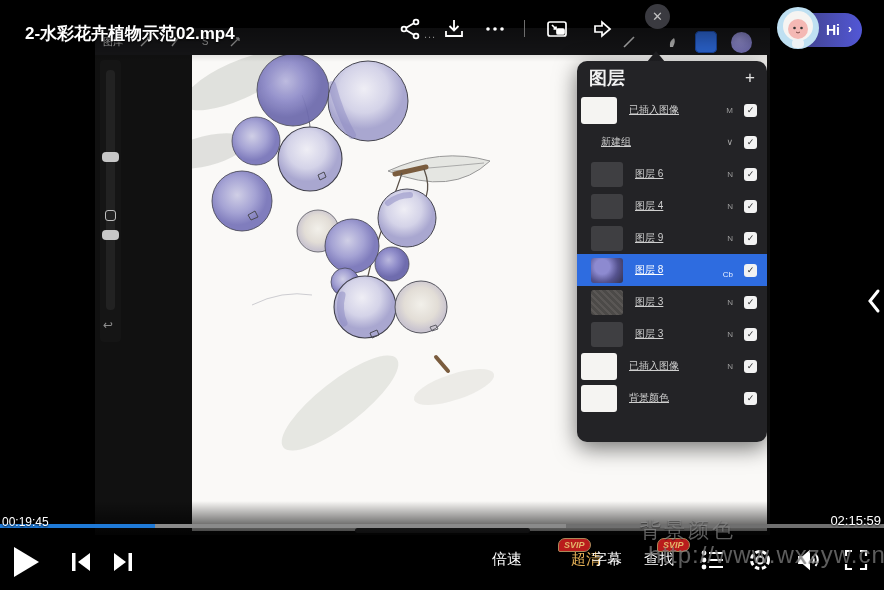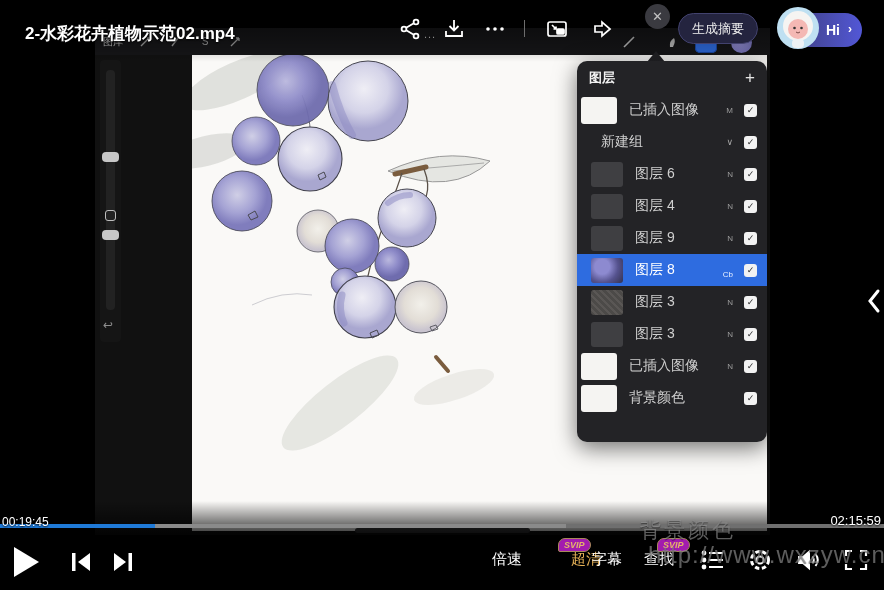--- a/index.html
+++ b/index.html
@@ -21,31 +21,31 @@
   .pc-modify { position:absolute; left:5px; top:150px; width:11px; height:11px; border:1.5px solid #bdbdbd; border-radius:3px; }
   .pc-undo { position:absolute; left:3px; top:258px; width:15px; height:15px; color:#8e8e8e; font-size:12px; }
   .pc-canvas { position:absolute; left:97px; top:27px; width:575px; height:476px; background:#faf9f7; }
   .home-indicator { position:absolute; left:260px; top:500px; width:175px; height:5px; border-radius:3px; background:#39393b; }
   .video-bottom-fade { position:absolute; left:0; bottom:0; width:100%; height:34px; background:linear-gradient(to top, rgba(0,0,0,.8), rgba(0,0,0,0)); pointer-events:none; }
 
   
   .layers-panel { position:absolute; left:482px; top:33px; width:190px; height:381px; background:#232326; border-radius:10px; box-shadow:0 6px 22px rgba(0,0,0,.55); }
   .layers-caret { position:absolute; left:552px; top:23px; width:0; height:0; border-left:9px solid transparent; border-right:9px solid transparent; border-bottom:11px solid #232326; }
   .lp-header { display:flex; align-items:center; justify-content:space-between; height:33px; padding:0 12px 0 12px; }
-  .lp-title { color:#f2f2f2; font-size:13px; font-weight:bold; }
+  .lp-title { color:#f2f2f2; font-size:18px; font-weight:bold; }
   .lp-add { color:#e5e5e5; font-size:17px; font-weight:300; line-height:1; }
   .lrow { position:relative; height:32px; display:flex; align-items:center; }
   .lrow.selected { background:#2e6ce0; }
   .lthumb { flex:0 0 auto; margin-left:4px; width:36px; height:27px; border-radius:3px; background:#3f3f42; }
   .lrow.child .lthumb { margin-left:14px; width:32px; height:25px; }
   .lthumb.white { background:#f5f4f2; }
   .lthumb.berry { background:radial-gradient(circle at 35% 35%, #8d8ad0 0 28%, #55528e 60%, #33324f 100%), #33324f; }
   .lthumb.sketch { background:repeating-linear-gradient(45deg,#4c4a48 0 3px,#5a5755 3px 5px); }
   .lthumb.none { background:transparent; width:0 !important; margin-left:12px !important; }
-  .lname { color:#cfcfcf; font-size:14px; margin-left:12px; white-space:nowrap; }
+  .lname { color:#cfcfcf; font-size:10px; margin-left:12px; white-space:nowrap;text-decoration:underline; }
   .lrow.selected .lname { color:#fff; }
   .lmeta { position:absolute; right:34px; color:#9c9c9c; font-size:8px; }
   .lrow.selected .lmeta { color:#e8f0ff;margin-top:8px; }
   .lcheck { position:absolute; right:10px; width:13px; height:13px; background:#f2f2f2; border-radius:3px; color:#2a2a2a; font-size:9px; line-height:13px; text-align:center; }
   .lchev { position:absolute; right:34px; color:#a9a9a9; font-size:9px; }
 
   
   .top-overlay { position:absolute; left:0; top:0; width:100%; height:62px; background:linear-gradient(to bottom, rgba(0,0,0,.72), rgba(0,0,0,0)); pointer-events:none; }
   .vid-title { position:absolute; left:25px; top:22px; color:#fff; font-size:17px; font-weight:bold; text-shadow:0 1px 2px #000; }
   .ticon { position:absolute; width:24px; height:24px; color:#fff; }
@@ -68,21 +68,21 @@
   .progress-fill { position:absolute; left:0; top:0; height:100%; background:#1f7ad8; }
   .time-current { position:absolute; left:2px; top:515px; color:#fff; font-size:12px; text-shadow:0 1px 2px #000; }
   .time-total { position:absolute; right:3px; top:513px; color:#fff; font-size:13px; text-shadow:0 1px 2px #000; }
 
   
   .controls-bar { position:absolute; left:0; top:535px; width:884px; height:55px; background:#000; }
   .play-btn { position:absolute; left:14px; top:12px; width:0; height:0; border-top:15px solid transparent; border-bottom:15px solid transparent; border-left:25px solid #fff; }
   .skip { position:absolute; top:14px; width:26px; height:26px; color:#fff; }
   .ctrl-label { position:absolute; top:15px; color:#fff; font-size:15px; }
   .ctrl-label.gold { color:#e7b257; }
-  .svip-badge { position:absolute; top:3px; height:14px; padding:0 5px; border-radius:7px 7px 7px 2px; background:#a21caf; border:1px solid #a8895a; color:#e3b66a; font-size:9px; font-style:italic; font-weight:bold; line-height:12px; }
+  .svip-badge { position:absolute; top:3px; height:14px; padding:0 5px; border-radius:7px 7px 7px 2px; background:#b91c1c; border:1px solid #a8895a; color:#e3b66a; font-size:9px; font-style:italic; font-weight:bold; line-height:12px; }
   .cicon { position:absolute; top:12px; width:26px; height:26px; color:#fff; }
   .cicon svg { width:100%; height:100%; }
 
   
   .watermark { position:absolute; color:rgba(150,150,150,.62); pointer-events:none; z-index:60; text-shadow:0 1px 1px rgba(0,0,0,.5); }
   .wm1 { left:640px; top:516px; font-size:21px; letter-spacing:3px; }
   .wm2 { left:648px; top:541px; font-size:24px; letter-spacing:1px; }
 </style>
 </head>
 <body>
@@ -298,21 +298,20 @@
         <path d="M7 8 l4 4 M11 9.5 v2.5 h-2.5"></path>
       </svg>
   </span>
   <span class="ticon" style="left:590px; top:17px">
     <svg viewBox="0 0 24 24" fill="none" stroke="currentColor" stroke-width="1.7">
         <path d="M4 12 L12 5 v4 h7 v6 h-7 v4 Z" transform="rotate(180 12 12)"></path>
       </svg>
   </span>
 
   <span class="close-btn">✕</span>
-  <button class="summary-btn">生成摘要</button>
 
   <div class="assistant-pill">
     <span class="assistant-avatar">
       <svg viewBox="0 0 44 44">
           <circle cx="22" cy="22" r="21" fill="#bfe0f2"></circle>
           <circle cx="22" cy="20" r="15" fill="#f6f4f2"></circle>
           <circle cx="22" cy="23" r="10" fill="#f4b8b4"></circle>
           <circle cx="18.5" cy="22" r="1.3" fill="#333"></circle>
           <circle cx="25.5" cy="22" r="1.3" fill="#333"></circle>
           <path d="M20 26 Q22 28 24 26" stroke="#7a4a48" stroke-width="1" fill="none"></path>

